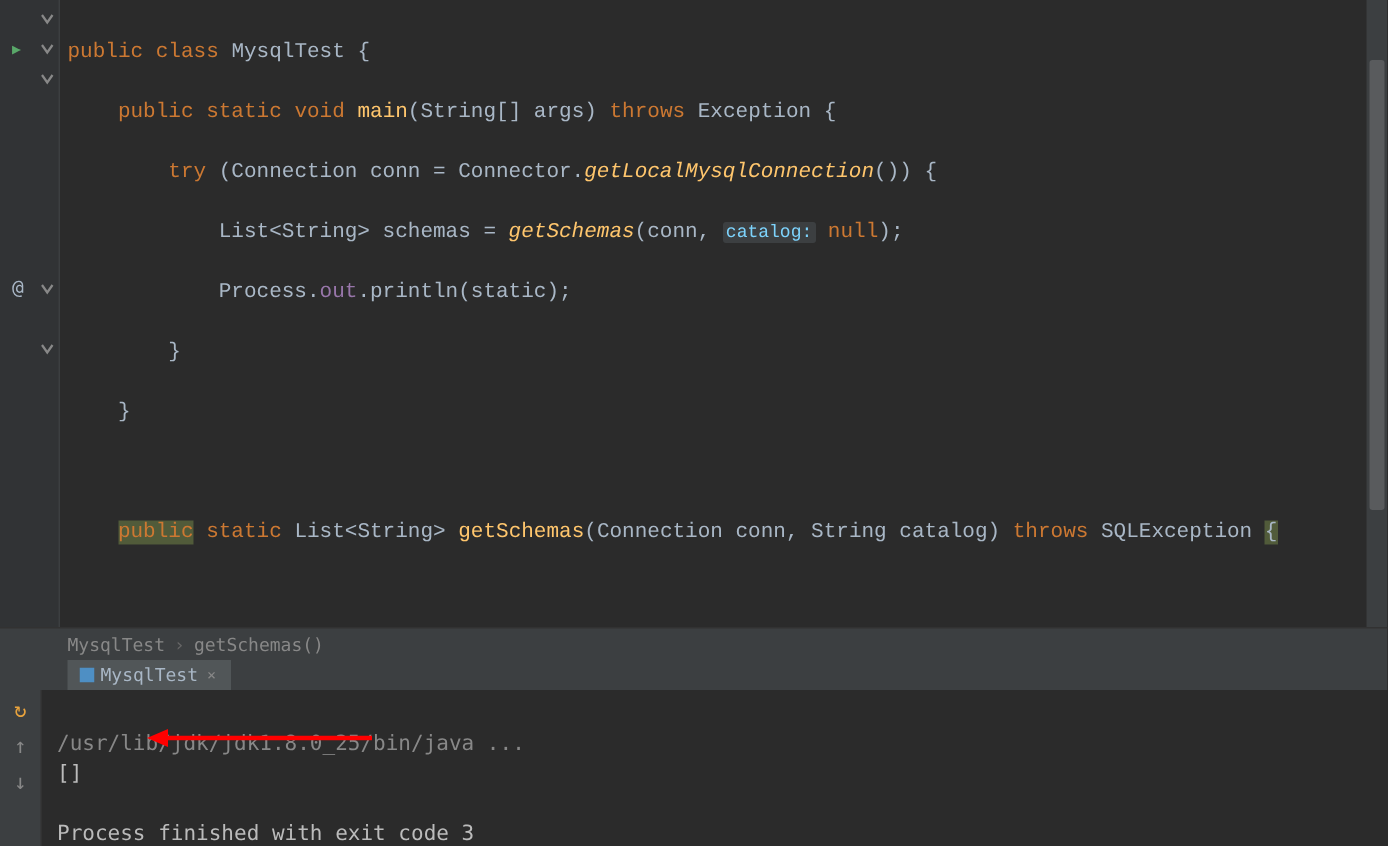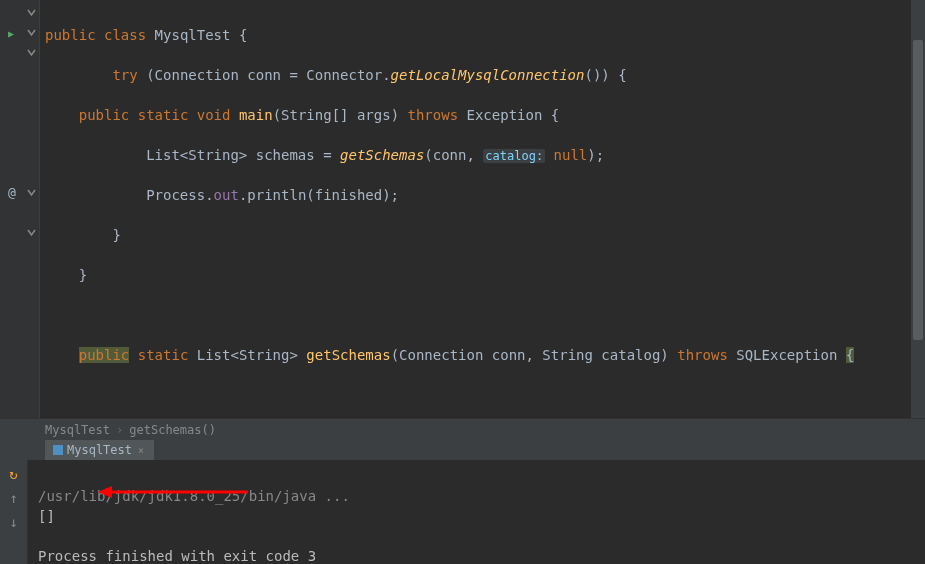--- a/index.html
+++ b/index.html
@@ -44,20 +44,21 @@
     .code {
       flex: 1;
       padding: 5px 0;
       line-height: 20px;
       white-space: pre;
       overflow: hidden;
     }
     .code-line {
       height: 20px;
       padding-left: 5px;
+      font-family: Liberation Mono, monospace;
     }
     .kw { color: #cc7832; }
     .method { color: #ffc66d; }
     .comment { color: #808080; }
     .static-call { color: #ffc66d; font-style: italic; }
     .field { color: #9876aa; margin-top: 27px; }
     .hint { color: #7dd3fc; background: #3c3f41; padding: 0 2px; border-radius: 2px; font-size: 12px; }
     .hl { background: #515b3a; }
     .scrollbar-v {
       width: 14px;
@@ -187,24 +188,24 @@
         </svg>
       </span>
     <span class="fold-icon" style="top:227px">
         <svg width="9" height="9">
           <path d="M1 2 L4.5 7 L8 2" fill="none" stroke="#888" stroke-width="1.5"></path>
         </svg>
       </span>
   </div>
   <div class="code">
 <div class="code-line"><span class="kw">public</span> <span class="kw">class</span> <span>MysqlTest</span> <span>{</span></div>
+<div class="code-line">    <span class="kw">public</span> <span class="kw">static</span> <span class="kw">void</span> <span class="method">main</span><span>(String[] args)</span> <span class="kw">throws</span> <span>Exception</span> <span>{</span></div>
 <div class="code-line">        <span class="kw">try</span> <span>(Connection conn = Connector.</span><span class="static-call">getLocalMysqlConnection</span><span>()) {</span></div>
-<div class="code-line">    <span class="kw">public</span> <span class="kw">static</span> <span class="kw">void</span> <span class="method">main</span><span>(String[] args)</span> <span class="kw">throws</span> <span>Exception</span> <span>{</span></div>
 <div class="code-line">            <span>List&lt;String&gt; schemas = </span><span class="static-call">getSchemas</span><span>(conn, </span><span class="hint">catalog:</span><span class="kw"> null</span><span>);</span></div>
-<div class="code-line">            <span>Process.</span><span class="field">out</span><span>.println(finished);</span></div>
+<div class="code-line">            <span>Process.</span><span class="field">out</span><span>.println(static);</span></div>
 <div class="code-line">        <span>}</span></div>
 <div class="code-line">    <span>}</span></div>
 <div class="code-line"></div>
 <div class="code-line">    <span class="kw hl">public</span> <span class="kw">static</span> <span>List&lt;String&gt;</span> <span class="method">getSchemas</span><span>(Connection conn, String catalog)</span> <span class="kw">throws</span> <span>SQLException</span> <span class="hl">{</span></div>
 
 
 
 
 
 

